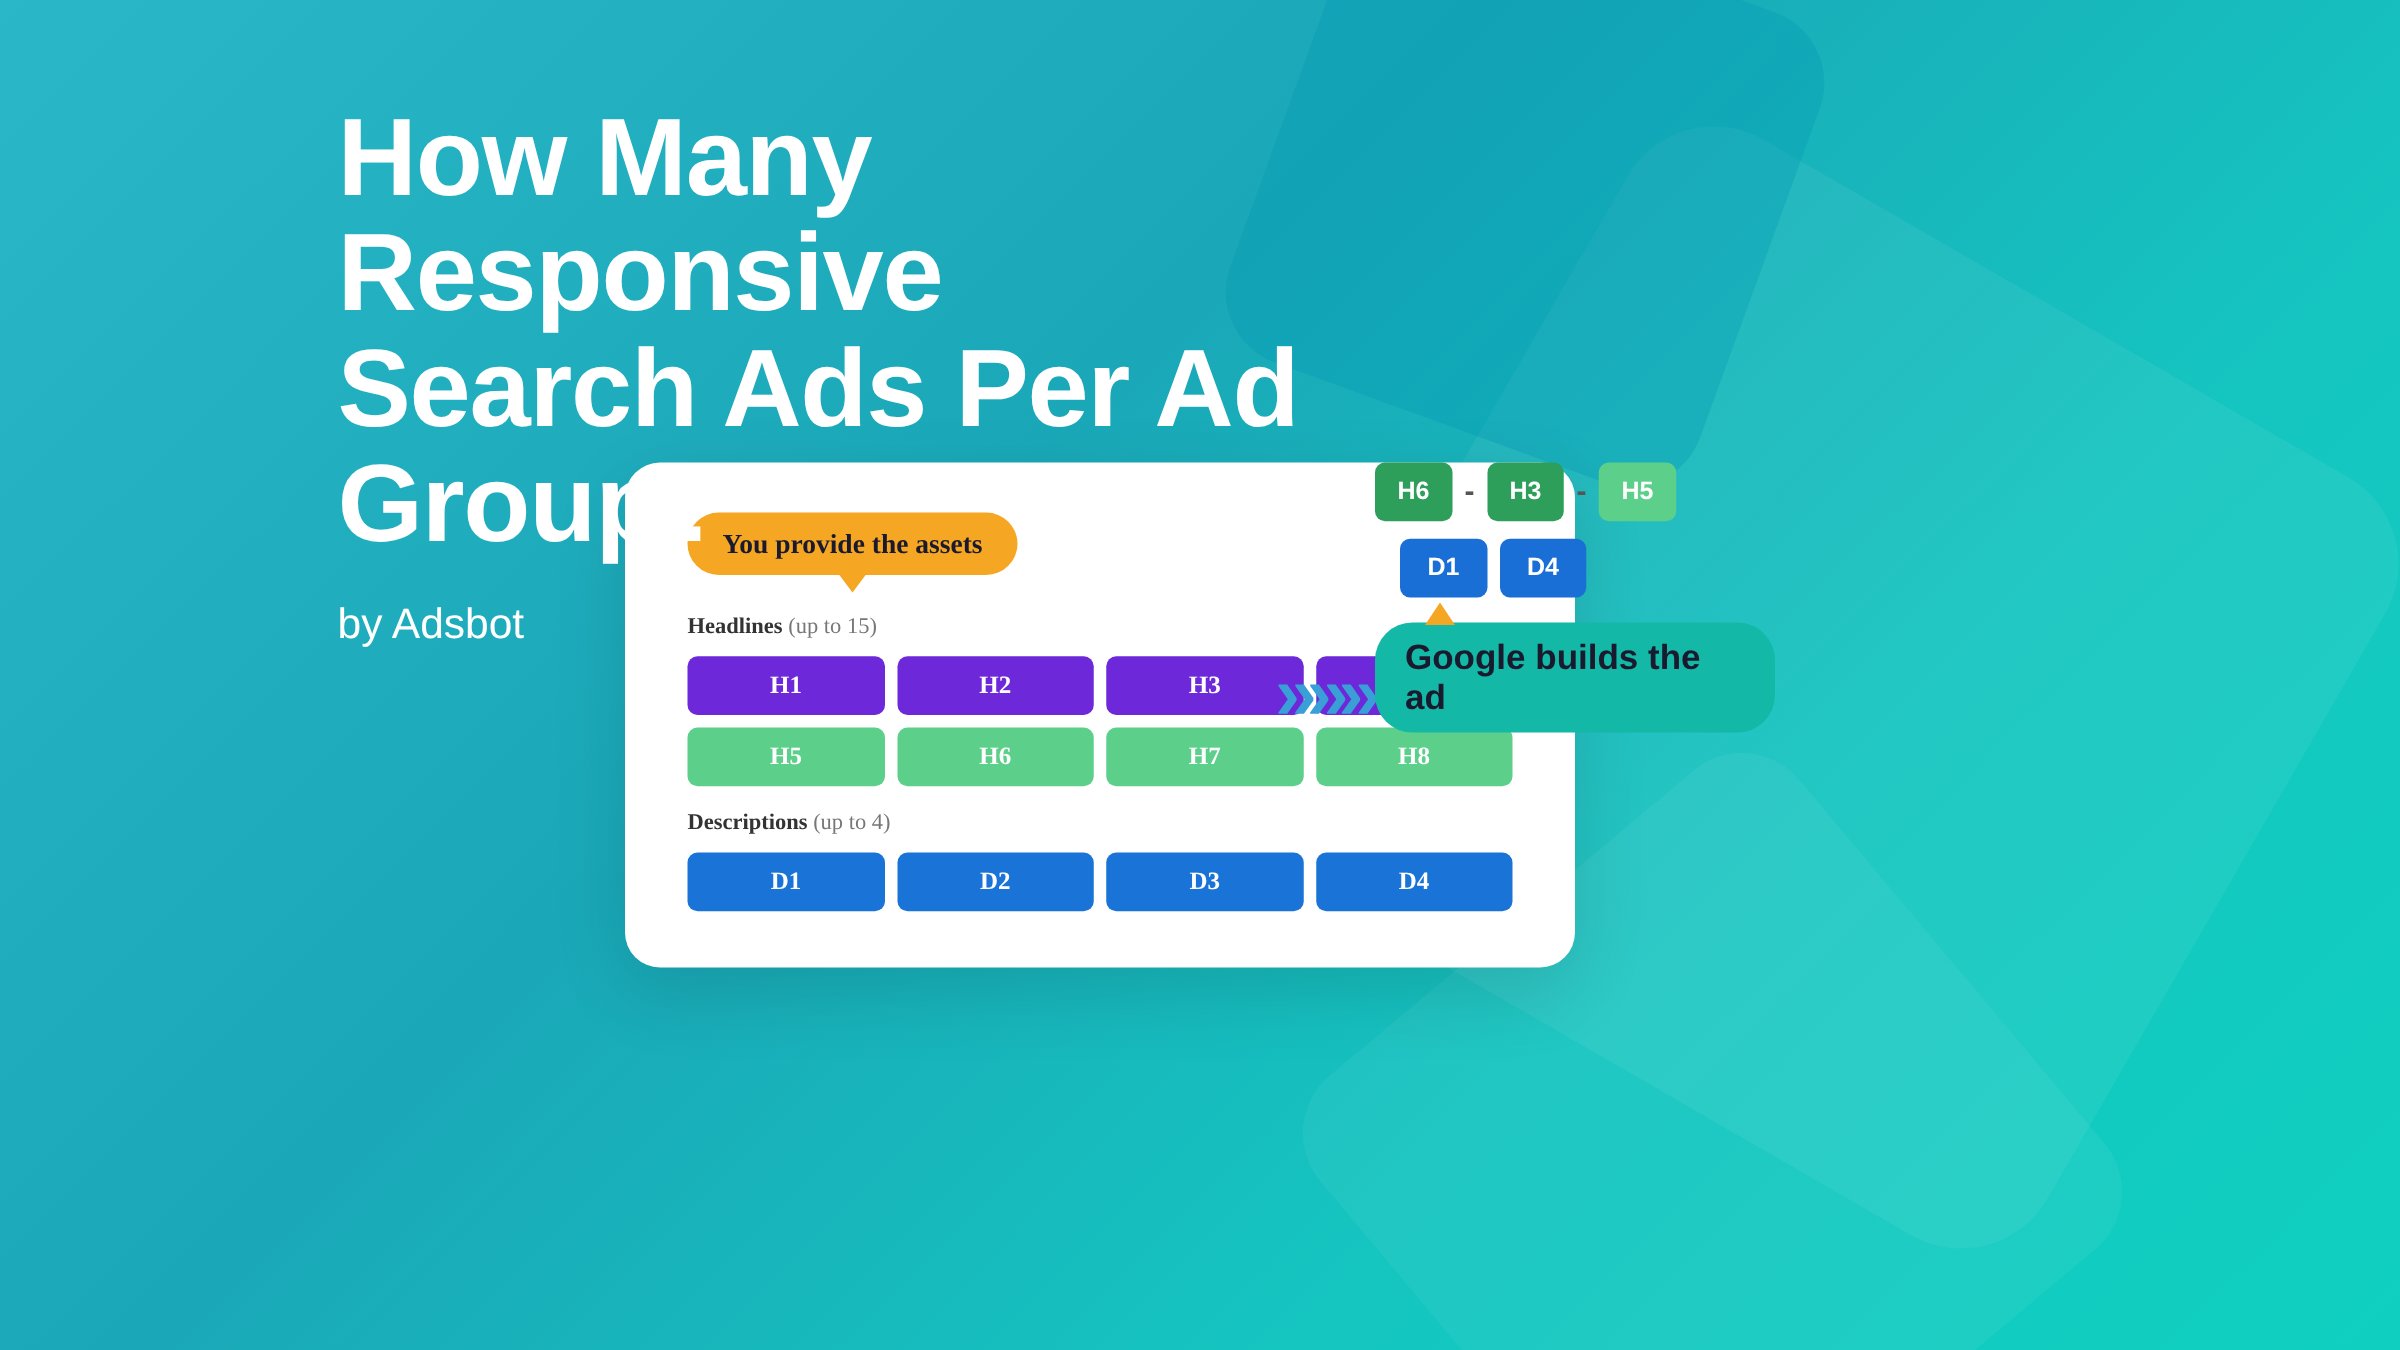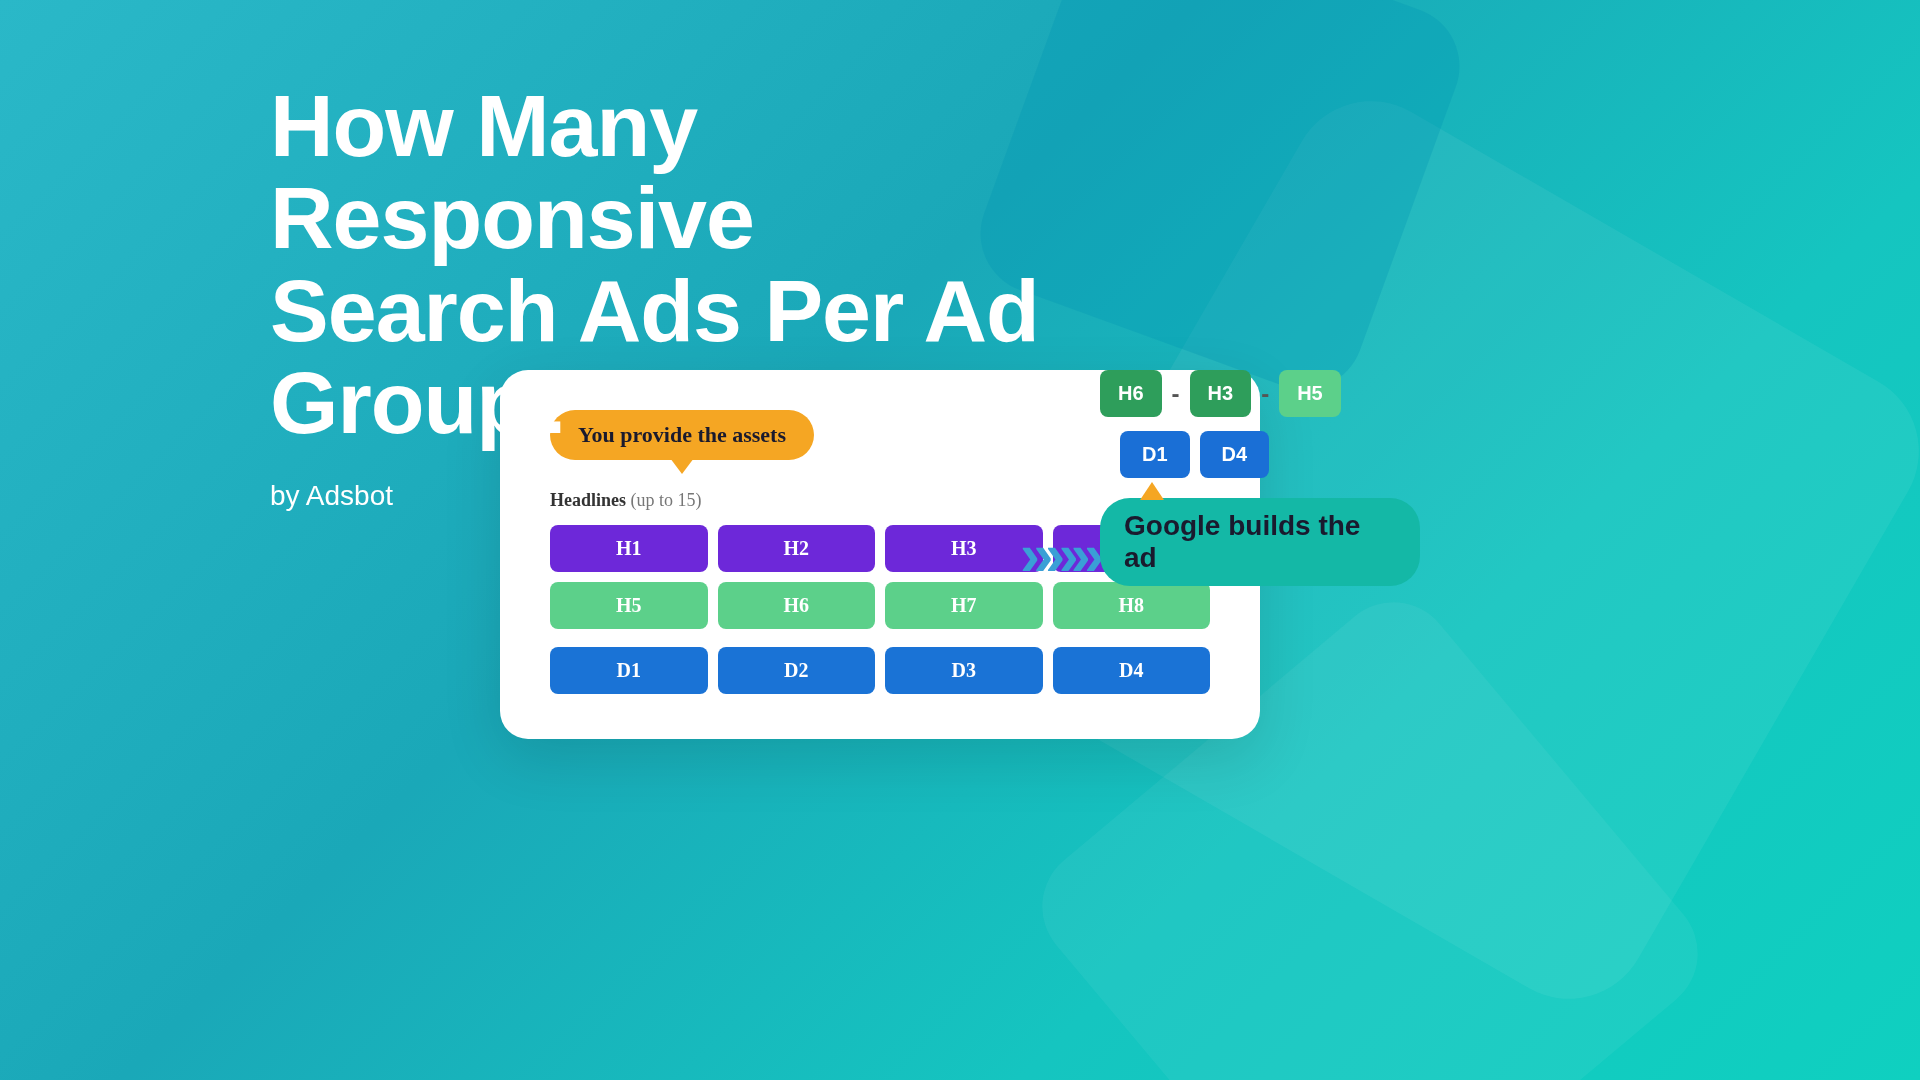--- a/index.html
+++ b/index.html
@@ -57,21 +57,21 @@
       font-size: 88px;
       font-weight: 700;
       line-height: 1.05;
       max-width: 900px;
       margin-bottom: 30px;
       letter-spacing: -1px;
     }
 
     .byline {
       color: #ffffff;
-      font-size: 28px;
+      font-size: 34px;
       font-weight: 400;
       margin-bottom: 60px;
     }
 
     .card {
       background: #ffffff;
       border-radius: 28px;
       width: 760px;
       padding: 40px 50px 45px 50px;
       position: absolute;
@@ -300,20 +300,23 @@
     <div class="h-badge">H4</div>
   </div>
   <div class="headlines-grid">
     <div class="h-badge-light">H5</div>
     <div class="h-badge-light">H6</div>
     <div class="h-badge-light">H7</div>
     <div class="h-badge-light">H8</div>
   </div>
 
   <div class="descriptions-section">
+    <div class="section-label">
+      <span>Descriptions</span> <em>(up to 4)</em>
+    </div>
     <div class="desc-grid">
       <div class="d-badge">D1</div>
       <div class="d-badge">D2</div>
       <div class="d-badge">D3</div>
       <div class="d-badge">D4</div>
     </div>
   </div>
 </div>
 
 <div class="arrow-section">

